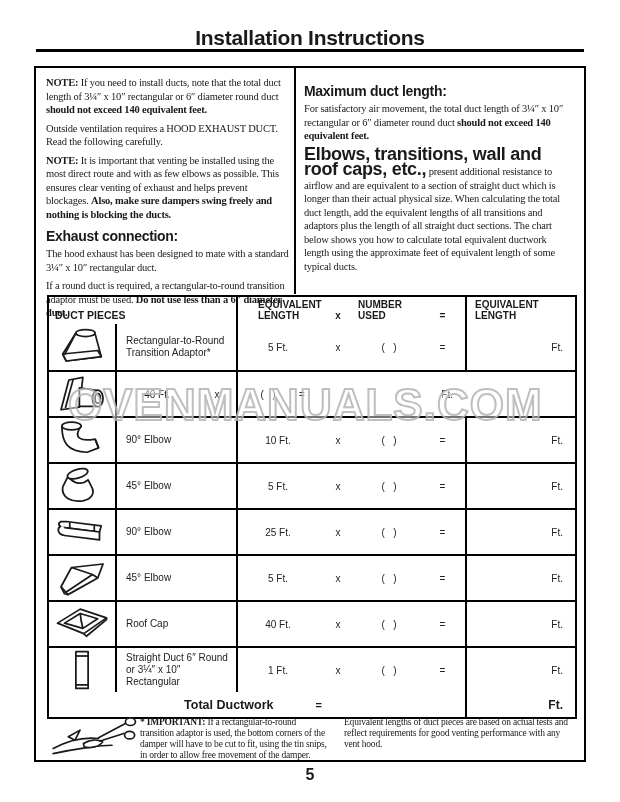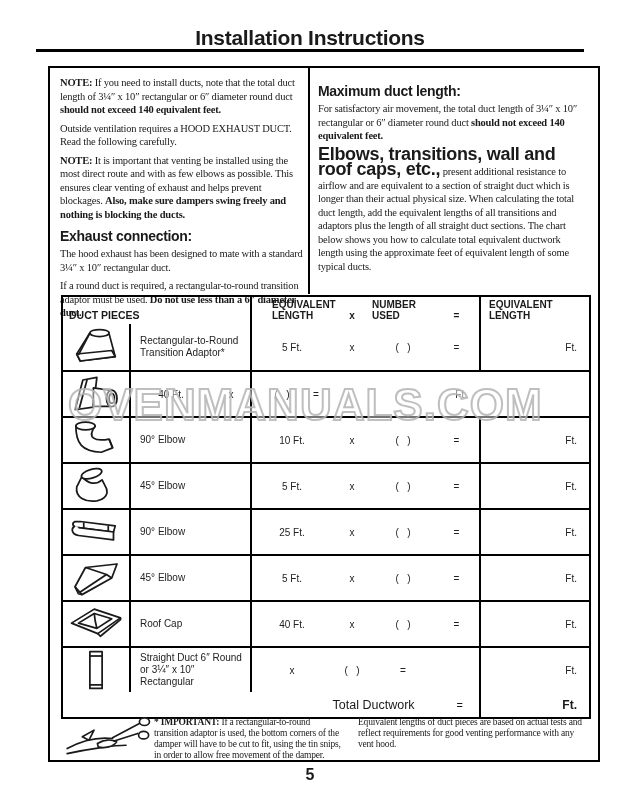--- a/index.html
+++ b/index.html
@@ -20,21 +20,21 @@
   }
   .title-bar span {
     display:inline-block;
     font-family:"Liberation Sans", sans-serif;
     font-weight:bold; font-size:21px; letter-spacing:-0.3px;
     padding-top:14px;
   }
 
   
   .content-box {
-    position:absolute; left:48px; top:66px; width:552px; height:696px;
+    position:absolute; left:34px; top:66px; width:552px; height:696px;
     border:2px solid #000;
   }
 
   
   .col-left  { position:absolute; left:10px;  top:8px; width:246px; }
   .col-right { position:absolute; left:268px; top:8px; width:270px; }
   .col-divider { position:absolute; left:258px; top:0; width:2px; height:226px; background:#000; }
 
   .para { font-size:10.5px; line-height:13.5px; letter-spacing:-0.2px; margin-bottom:5px; }
   .para .bold { font-weight:bold; }
@@ -79,22 +79,22 @@
   .body .mc { display:flex; align-items:center; justify-content:center;
               font-size:10px; color:#222; white-space:pre; }
   .body .result-cell { display:flex; align-items:center; justify-content:flex-end;
               padding-right:12px; font-size:10px; color:#222; }
   .body .label-cell { display:flex; align-items:center; padding:2px 6px 2px 9px;
               font-size:10px; line-height:12px; color:#222; }
   .icon-cell { display:flex; align-items:center; justify-content:center; }
   .icon-cell svg { display:block; }
 
   .total .total-merged {
-    grid-column:1/4; display:flex; align-items:center; justify-content:flex-end;
-    font-weight:normal; font-size:12.5px;padding-left:8px;
+    grid-column:1/4; display:flex; align-items:center; justify-content:center;
+    font-weight:bold; font-size:12.5px;padding-left:8px;
   }
   .total .total-merged .tlabel { margin-right:42px; }
   .total .total-merged .teq { margin-right:16px; font-size:11px; }
   .total .result-cell { display:flex; align-items:center; justify-content:flex-end;
     padding-right:12px; font-weight:bold; font-size:12px; }
 
   
   .box-footer { position:absolute; left:0; bottom:1px; width:100%; height:46px;
     display:flex; font-size:9.5px; line-height:11px; letter-spacing:-0.2px;margin-top:32px; }
   .snips-wrap { width:104px; padding:2px 0 0 12px; }
@@ -302,20 +302,21 @@
           <div class="cell icon-cell">
             <svg viewBox="0 0 64 48" width="58" height="42" fill="none" stroke="#1a1a1a" stroke-width="2" stroke-linejoin="round">
               <rect x="25" y="3" width="14" height="42" fill="#fff"></rect>
               <line x1="25" y1="8" x2="39" y2="8"></line>
               <line x1="25" y1="41" x2="39" y2="41"></line>
             </svg>
           </div>
           <div class="cell b-left label-cell">Straight Duct 6″ Round or 3¼″ x 10″ Rectangular</div>
           <div class="cell b-left">
             <div class="mid-grid">
+              <div class="mc">1 Ft.</div>
               <div class="mc">x</div>
               <div class="mc">(   )</div>
               <div class="mc">=</div>
             </div>
           </div>
           <div class="cell b-left result-cell">Ft.</div>
         </div>
       </div>
     <div class="trow total">
       <div class="cell total-merged">

